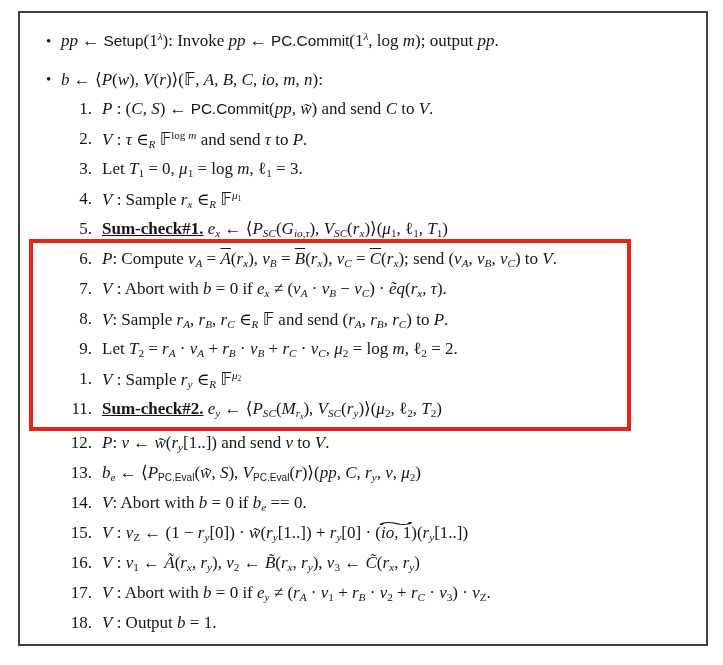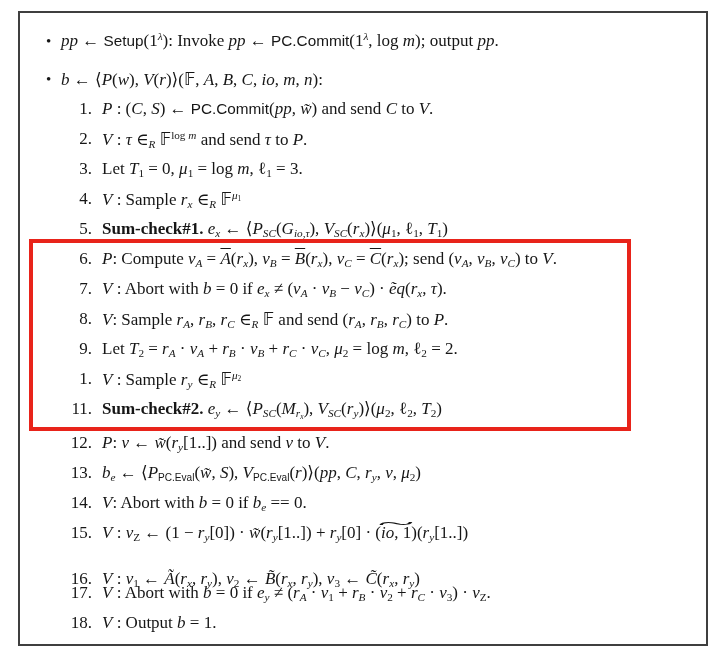--- a/index.html
+++ b/index.html
@@ -39,21 +39,21 @@
   }
   .step .stext { position: absolute; left: 102px; }
   sub, sup {
     font-size: 66%;
     line-height: 0;
     position: relative;
     vertical-align: baseline;
   }
   sup { top: -0.55em; }
   sub { top: 0.28em; }
-  b { font-weight: bold; }
+  b { font-weight: bold; text-decoration: underline; }
   .cal { font-style: italic; }                                   
   .sf  { font-family: Liberation Sans, sans-serif; font-size: 90%; } 
   .bb  { font-family: "DejaVu Sans", sans-serif; }                 
   .ov  { text-decoration: overline; }                              
   .wt  { position: relative; display: inline-block; line-height: 1; }
   .wt .tm {
     position: absolute; left: 50%; top: -0.52em;
     transform: translateX(-50%) scaleX(4);
     font-style: normal;
   }
@@ -126,21 +126,21 @@
   <span class="stext"><i>b<sub>e</sub></i> ← ⟨<span class="cal">P</span><sub><span class="sf">PC.Eval</span></sub>(<i>w̃</i>, <span class="cal">S</span>), <span class="cal">V</span><sub><span class="sf">PC.Eval</span></sub>(<i>r</i>)⟩(<i>pp</i>, <span class="cal">C</span>, <i>r<sub>y</sub></i>, <i>v</i>, <i>μ</i><sub>2</sub>)</span>
 </div>
 <div class="row step" style="top:490px">
   <span class="num">14.</span>
   <span class="stext"><span class="cal">V</span>: Abort with <i>b</i> = 0 if <i>b<sub>e</sub></i> == 0.</span>
 </div>
 <div class="row step" style="top:520px">
   <span class="num">15.</span>
   <span class="stext"><span class="cal">V</span> : <i>v</i><sub>Z</sub> ← (1 − <i>r<sub>y</sub></i>[0]) · <i>w̃</i>(<i>r<sub>y</sub></i>[1..]) + <i>r<sub>y</sub></i>[0] · <span class="wt"><span class="tm">~</span>(<i>io</i>, 1)</span>(<i>r<sub>y</sub></i>[1..])</span>
 </div>
-<div class="row step" style="top:566px">
+<div class="row step" style="top:550px">
   <span class="num">16.</span>
   <span class="stext"><span class="cal">V</span> : <i>v</i><sub>1</sub> ← <i>Ã</i>(<i>r<sub>x</sub></i>, <i>r<sub>y</sub></i>), <i>v</i><sub>2</sub> ← <i>B̃</i>(<i>r<sub>x</sub></i>, <i>r<sub>y</sub></i>), <i>v</i><sub>3</sub> ← <i>C̃</i>(<i>r<sub>x</sub></i>, <i>r<sub>y</sub></i>)</span>
 </div>
 <div class="row step" style="top:580px">
   <span class="num">17.</span>
   <span class="stext"><span class="cal">V</span> : Abort with <i>b</i> = 0 if <i>e<sub>y</sub></i> ≠ (<i>r<sub>A</sub></i> · <i>v</i><sub>1</sub> + <i>r<sub>B</sub></i> · <i>v</i><sub>2</sub> + <i>r<sub>C</sub></i> · <i>v</i><sub>3</sub>) · <i>v</i><sub>Z</sub>.</span>
 </div>
 <div class="row step" style="top:610px">
   <span class="num">18.</span>
   <span class="stext"><span class="cal">V</span> : Output <i>b</i> = 1.</span>

